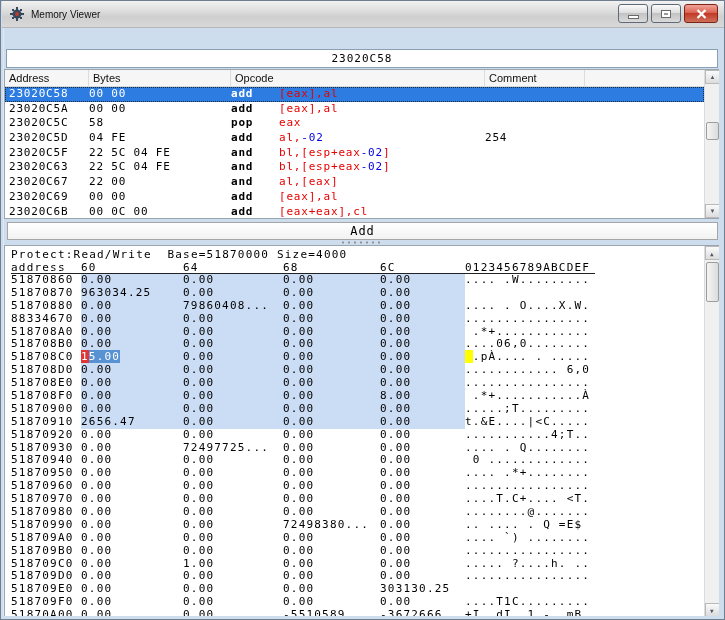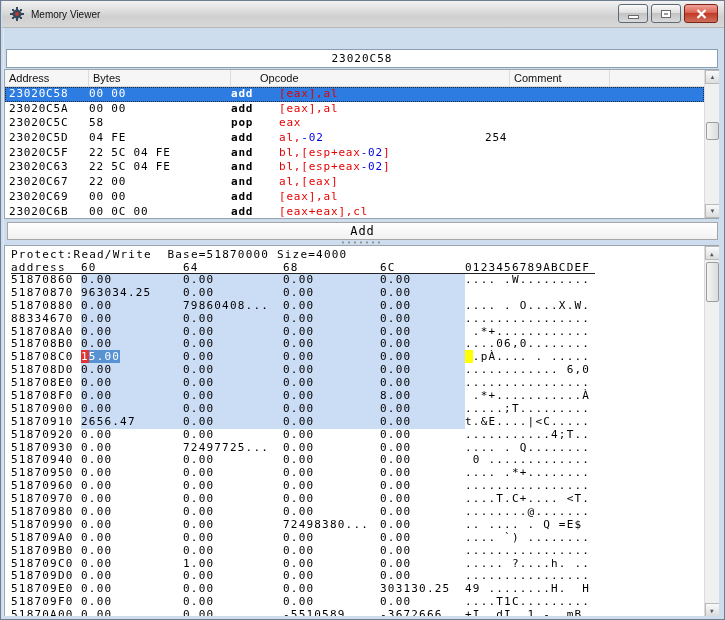--- a/index.html
+++ b/index.html
@@ -31,21 +31,21 @@
   
   .addressbar{position:absolute;left:5px;top:48px;width:712px;height:19px;
     background:#fff;border:1px solid #89a0b4;display:flex;align-items:center;justify-content:center;
     font-family:"DejaVu Sans Mono",monospace;font-size:11px;letter-spacing:1px;color:#000;}
   
   .disasm{position:absolute;left:3px;top:68px;width:716px;height:150px;
     background:#fff;border:1px solid #9aa5ae;overflow:hidden;}
   .dheader{position:absolute;left:0;top:0;right:15px;height:17px;background:#f6f6f6;
     border-bottom:1px solid #d9d9d9;display:flex;font-size:11px;color:#111;}
   .dheader span{display:block;border-right:1px solid #dcdcdc;padding:2px 0 0 4px;height:17px;}
-  .dh-addr{width:84px;} .dh-bytes{width:142px;} .dh-op{width:254px;margin-left:25px;} .dh-comment{width:100px;} .dh-rest{flex:1;border-right:none!important;}
+  .dh-addr{width:84px;} .dh-bytes{width:142px;} .dh-op{width:254px;} .dh-comment{width:100px;} .dh-rest{flex:1;border-right:none!important;}
   .drows{position:absolute;left:0;top:17px;right:15px;bottom:0;overflow:hidden;
     font-family:"DejaVu Sans Mono",monospace;font-size:11px;letter-spacing:0.8px;}
   .drow{display:flex;height:14.7px;line-height:14.7px;white-space:pre;}
   .d-addr{width:84px;padding-left:4px;} .d-bytes{width:142px;} .d-mnem{width:48px;font-weight:bold;color:#000;}
   .d-ops{width:206px;} .d-comment{width:110px;}
   .drow.sel{background:#2d7ce2;color:#fff;outline:1px dotted #1b2a38;outline-offset:-1px;}
   .drow.sel .d-mnem{color:#fff;}
   
   .vscroll{position:absolute;top:0;right:0;width:15px;bottom:0;background:#f0f0f0;border-left:1px solid #dcdcdc;}
   .sb-btn{position:absolute;left:0;width:15px;height:14px;background:linear-gradient(#fafafa,#dcdcdc);
@@ -185,21 +185,21 @@
         <div class="mrow"><span class="m-addr">51870940</span><span class="m-vals"><span class="m-v m-v0">0.00</span><span class="m-v m-v1">0.00</span><span class="m-v m-v2">0.00</span><span class="m-v m-v3">0.00</span></span><span class="m-ascii"> 0 .............</span></div>
         <div class="mrow"><span class="m-addr">51870950</span><span class="m-vals"><span class="m-v m-v0">0.00</span><span class="m-v m-v1">0.00</span><span class="m-v m-v2">0.00</span><span class="m-v m-v3">0.00</span></span><span class="m-ascii">.... .*+........</span></div>
         <div class="mrow"><span class="m-addr">51870960</span><span class="m-vals"><span class="m-v m-v0">0.00</span><span class="m-v m-v1">0.00</span><span class="m-v m-v2">0.00</span><span class="m-v m-v3">0.00</span></span><span class="m-ascii">................</span></div>
         <div class="mrow"><span class="m-addr">51870970</span><span class="m-vals"><span class="m-v m-v0">0.00</span><span class="m-v m-v1">0.00</span><span class="m-v m-v2">0.00</span><span class="m-v m-v3">0.00</span></span><span class="m-ascii">....T.C+.... &lt;T.</span></div>
         <div class="mrow"><span class="m-addr">51870980</span><span class="m-vals"><span class="m-v m-v0">0.00</span><span class="m-v m-v1">0.00</span><span class="m-v m-v2">0.00</span><span class="m-v m-v3">0.00</span></span><span class="m-ascii">........@.......</span></div>
         <div class="mrow"><span class="m-addr">51870990</span><span class="m-vals"><span class="m-v m-v0">0.00</span><span class="m-v m-v1">0.00</span><span class="m-v m-v2">72498380...</span><span class="m-v m-v3">0.00</span></span><span class="m-ascii">.. .... . Q =E$ </span></div>
         <div class="mrow"><span class="m-addr">518709A0</span><span class="m-vals"><span class="m-v m-v0">0.00</span><span class="m-v m-v1">0.00</span><span class="m-v m-v2">0.00</span><span class="m-v m-v3">0.00</span></span><span class="m-ascii">.... `) ........</span></div>
         <div class="mrow"><span class="m-addr">518709B0</span><span class="m-vals"><span class="m-v m-v0">0.00</span><span class="m-v m-v1">0.00</span><span class="m-v m-v2">0.00</span><span class="m-v m-v3">0.00</span></span><span class="m-ascii">................</span></div>
         <div class="mrow"><span class="m-addr">518709C0</span><span class="m-vals"><span class="m-v m-v0">0.00</span><span class="m-v m-v1">1.00</span><span class="m-v m-v2">0.00</span><span class="m-v m-v3">0.00</span></span><span class="m-ascii">..... ?....h. ..</span></div>
         <div class="mrow"><span class="m-addr">518709D0</span><span class="m-vals"><span class="m-v m-v0">0.00</span><span class="m-v m-v1">0.00</span><span class="m-v m-v2">0.00</span><span class="m-v m-v3">0.00</span></span><span class="m-ascii">................</span></div>
-        <div class="mrow"><span class="m-addr">518709E0</span><span class="m-vals"><span class="m-v m-v0">0.00</span><span class="m-v m-v1">0.00</span><span class="m-v m-v2">0.00</span><span class="m-v m-v3">303130.25</span></span><span class="m-ascii">49 ........H.  H</span></div>
+        <div class="mrow"><span class="m-addr">518709E0</span><span class="m-vals"><span class="m-v m-v0">0.00</span><span class="m-v m-v1">0.00</span><span class="m-v m-v2">0.00</span><span class="m-v m-v3">303130.25</span></span></div>
         <div class="mrow"><span class="m-addr">518709F0</span><span class="m-vals"><span class="m-v m-v0">0.00</span><span class="m-v m-v1">0.00</span><span class="m-v m-v2">0.00</span><span class="m-v m-v3">0.00</span></span><span class="m-ascii">....T1C.........</span></div>
         <div class="mrow"><span class="m-addr">51870A00</span><span class="m-vals"><span class="m-v m-v0">0.00</span><span class="m-v m-v1">0.00</span><span class="m-v m-v2">-5510589</span><span class="m-v m-v3">-3672666</span></span><span class="m-ascii">+I..dI..1.-..mB.</span></div>
       </div>
     <div class="vscroll">
       <div class="sb-btn sb-up">▲</div>
       <div class="sb-thumb" style="top:16px;height:40px;"></div>
       <div class="sb-btn sb-down">▼</div>
     </div>
   </div>
 

